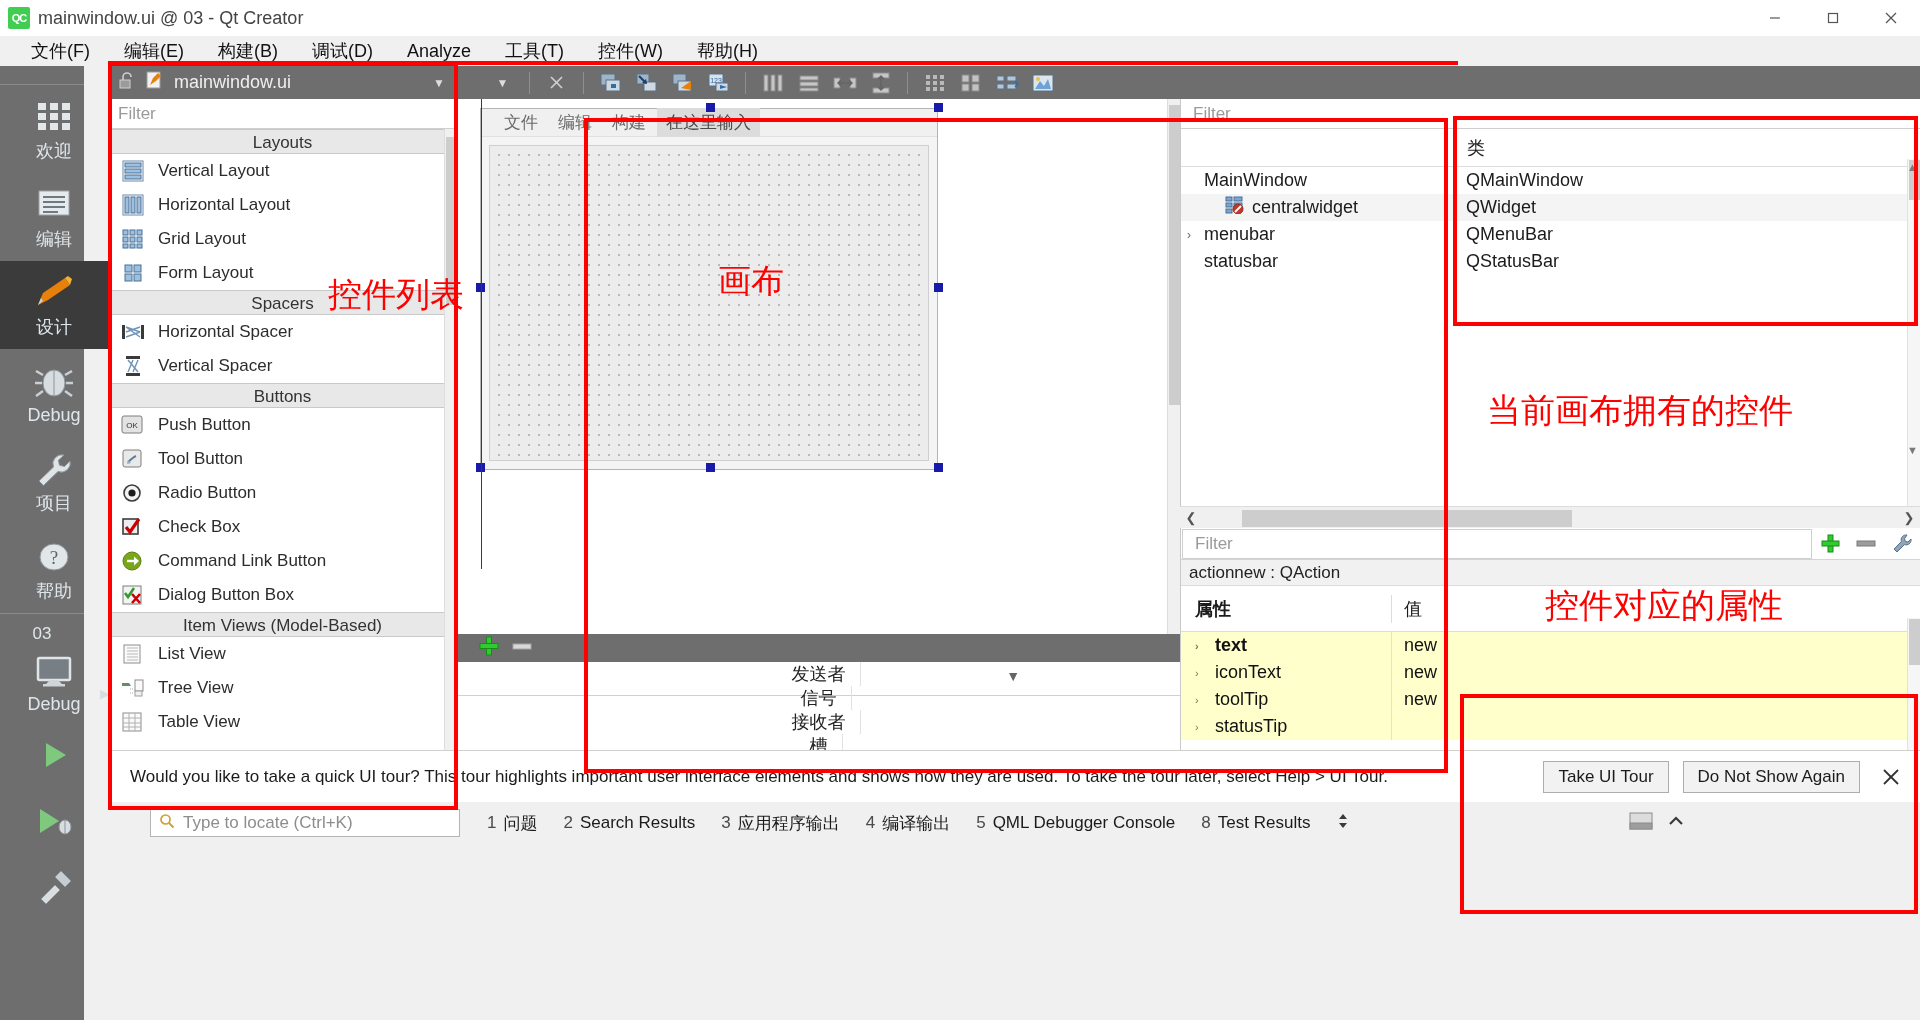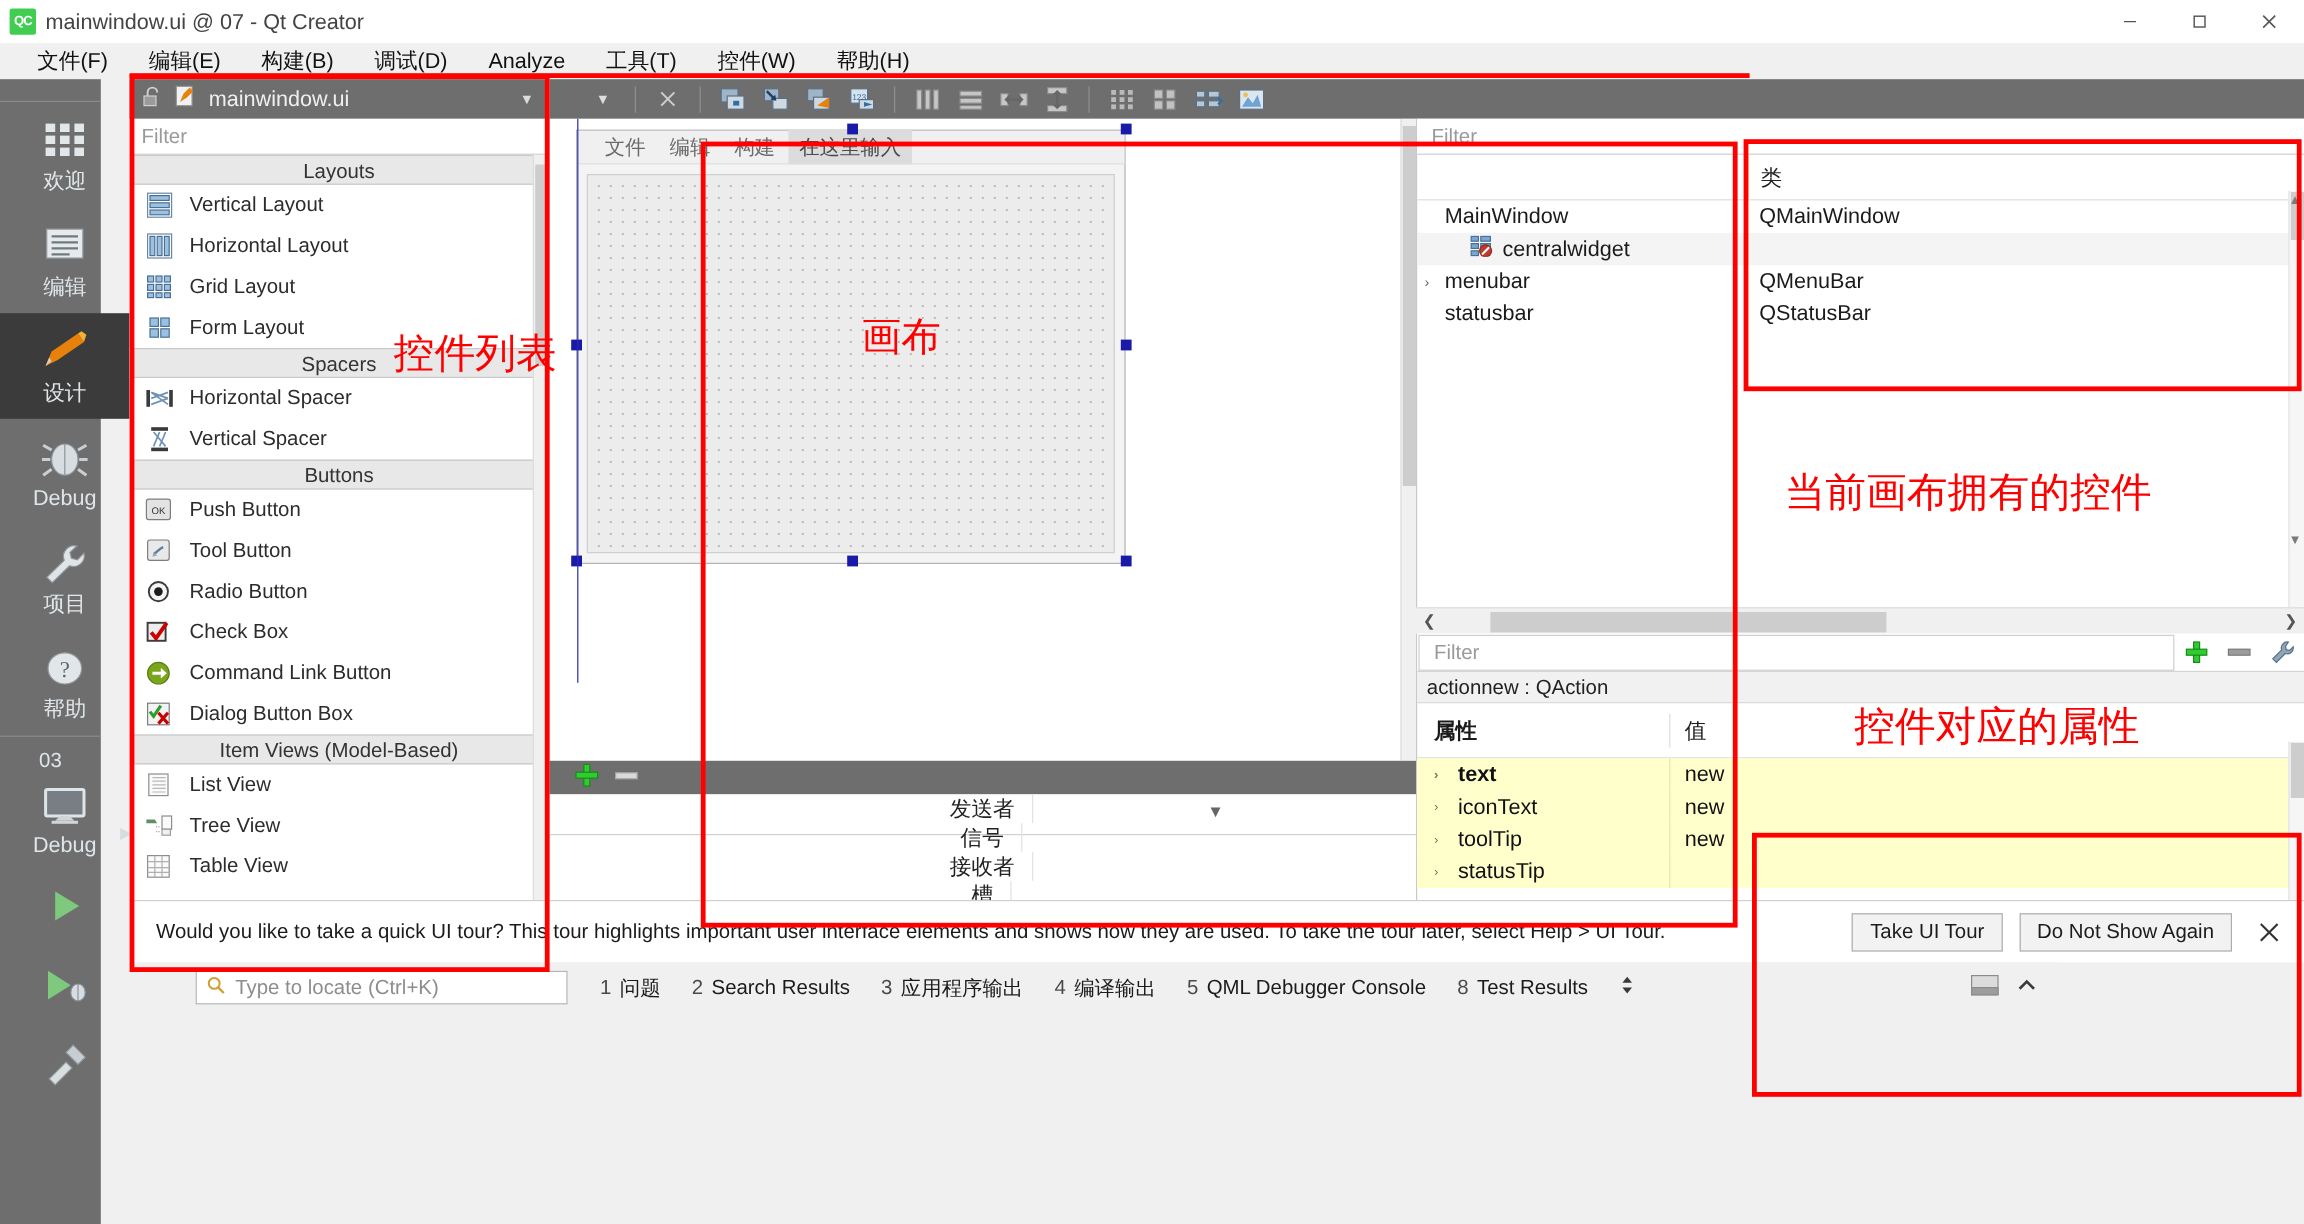--- a/index.html
+++ b/index.html
@@ -206,40 +206,40 @@
   #tour-text { color:#1b1b1b; font-size:17px; line-height:21px; flex:1; padding-left:10px; }
   .tour-btn {
     height:32px; padding:0 14px; background:#f2f2f2; border:1px solid #adadad;
     display:flex; align-items:center; color:#1b1b1b; font-size:17px; white-space:nowrap;
   }
   #tour-close { width:34px; display:flex; align-items:center; justify-content:center; color:#333; font-size:24px; }
 
   
   #outputbar {
     position:absolute; left:108px; top:802px; width:1596px; height:42px;
-    background:#f0f0f0; display:flex; align-items:center; gap:0;margin-left:13px;
+    background:#f0f0f0; display:flex; align-items:center; gap:0;
   }
   #locator {
     width:310px; height:28px; margin-left:18px; background:#fff; border:1px solid #b4b4b4;
     display:flex; align-items:center; gap:8px; padding-left:8px; color:#8d8d8d; font-size:17px;
   }
   .obtn { display:flex; align-items:center; gap:7px; padding:0 13px; height:42px; color:#1b1b1b; font-size:17px; white-space:nowrap;}
   .obtn .num { color:#4a4a4a; }
   #out-right { margin-left:auto; display:flex; align-items:center; gap:6px; padding-right:14px; }
 
   
   .anno { position:absolute; border:4px solid #ff0000; pointer-events:none; }
   .anno-txt { position:absolute; color:#ff0000; font-family:"DejaVu Sans", sans-serif; white-space:nowrap; }
 </style>
 </head>
 <body>
 
 <div id="titlebar">
   <div id="app-logo">QC</div>
-  <div id="title-text">mainwindow.ui @ 07 - Qt Creator</div>
+  <div id="title-text">mainwindow.ui @ 03 - Qt Creator</div>
   <div class="win-btns">
     <div class="win-btn">
       <svg width="14" height="14" viewBox="0 0 14 14">
           <line x1="2" y1="7" x2="12" y2="7" stroke="#555" stroke-width="1.2"></line>
         </svg>
     </div>
     <div class="win-btn">
       <svg width="14" height="14" viewBox="0 0 14 14">
           <rect x="2.5" y="2.5" width="9" height="9" fill="none" stroke="#555" stroke-width="1.2"></rect>
         </svg>
@@ -825,20 +825,21 @@
           <rect x="1" y="7" width="6" height="4"></rect>
               <rect x="9" y="7" width="8" height="4"></rect>
           <rect x="1" y="13" width="6" height="4"></rect>
             </g>
           <circle cx="13" cy="13" r="5" fill="#c0392b" stroke="#8e2a1f"></circle>
           <line x1="10" y1="16" x2="16" y2="10" stroke="#fff" stroke-width="1.8"></line>
         </svg>
       </span>
       <span>centralwidget</span>
     </div>
+    <div class="ir-cls">QWidget</div>
   </div>
 
   <div class="insp-row">
     <div class="ir-name">
       <span class="twisty">›</span>
       <span>menubar</span>
     </div>
     <div class="ir-cls">QMenuBar</div>
   </div>
 

